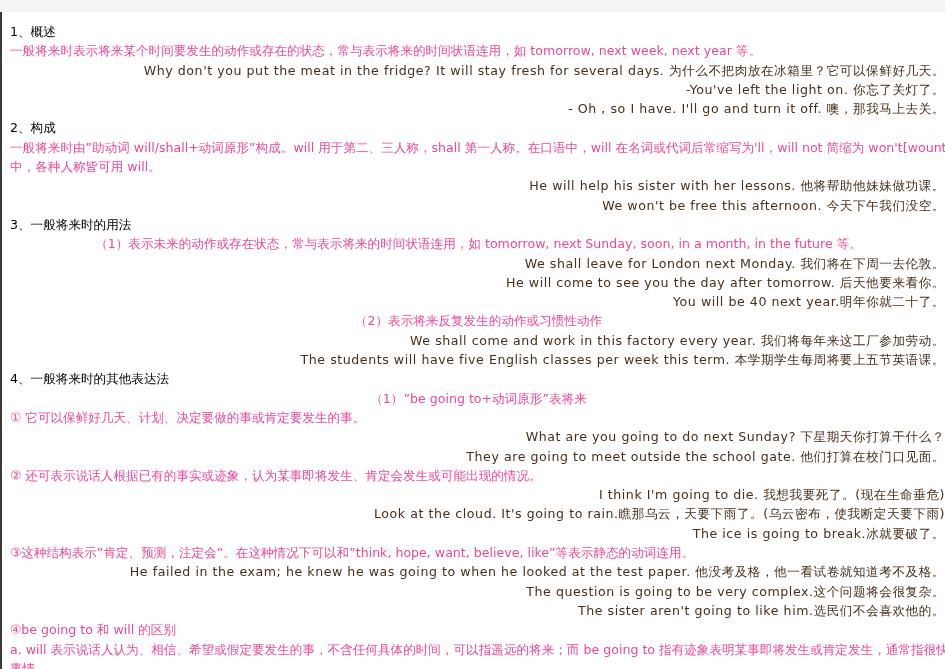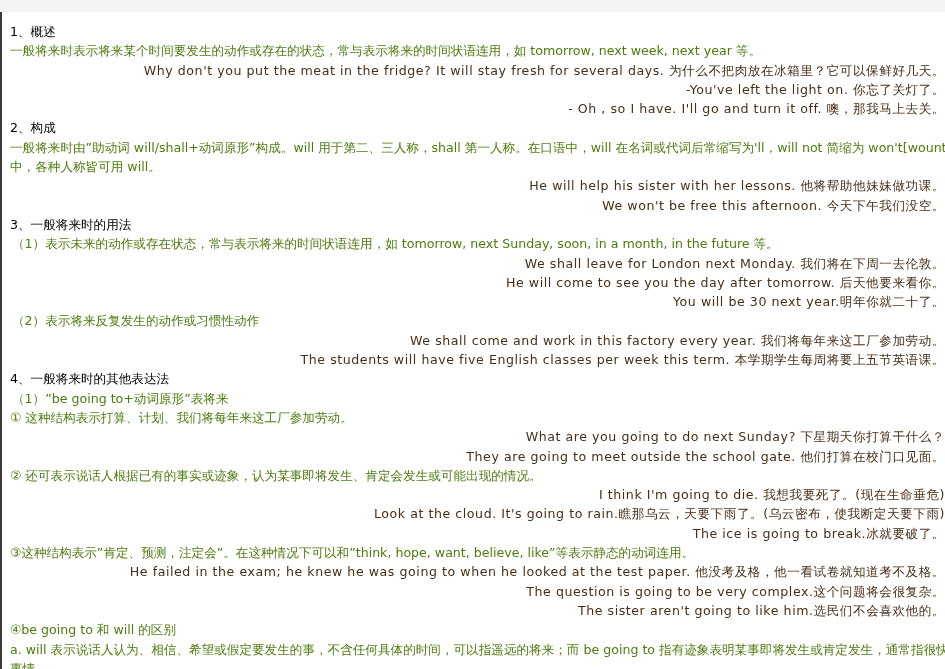--- a/index.html
+++ b/index.html
@@ -37,34 +37,35 @@
     width: 943px;
     height: 657px;
     background: #ffffff;
     padding: 10px 0 14px 8px;
     box-sizing: border-box;
   }
   .line {
     font-size: 12.6px;
     line-height: 19.3px;
     white-space: nowrap;
-    color: #4d7c0f;
+    color: #ec4899;
     letter-spacing: 0px;
   }
   
   .en {
     color: #4a2f16;
     letter-spacing: 0.55px;
     text-align: right;
   }
   .heading {
     color: #000000;
   }
   .indent1 {
     padding-left: 2px;
+    text-align: center;
   }
 </style>
 </head>
 <body>
 
 <div id="top-strip"></div>
 <div id="left-rule"></div>
 
 <div id="doc">
   <div class="line heading">1、概述</div>
@@ -74,27 +75,27 @@
   <div class="line en">- Oh , so I have. I'll go and turn it off.  噢，那我马上去关。</div>
   <div class="line heading">2、构成</div>
   <div class="line">一般将来时由”助动词 will/shall+动词原形”构成。will 用于第二、三人称，shall 第一人称。在口语中，will 在名词或代词后常缩写为'll，will not 简缩为 won't[wount]。但在美国英语</div>
   <div class="line">中，各种人称皆可用 will。</div>
   <div class="line en">He will help his sister with her lessons. 他将帮助他妹妹做功课。</div>
   <div class="line en">We won't be free this afternoon. 今天下午我们没空。</div>
   <div class="line heading">3、一般将来时的用法</div>
   <div class="line indent1">（1）表示未来的动作或存在状态，常与表示将来的时间状语连用，如 tomorrow, next Sunday, soon, in a month, in the future 等。</div>
   <div class="line en">We shall leave for London next Monday. 我们将在下周一去伦敦。</div>
   <div class="line en">He will come to see you the day after tomorrow. 后天他要来看你。</div>
-  <div class="line en">You will be 30 next year.明年你就二十了。</div>
+  <div class="line en">You will be 40 next year.明年你就二十了。</div>
   <div class="line indent1">（2）表示将来反复发生的动作或习惯性动作</div>
   <div class="line en">We shall come and work in this factory every year. 我们将每年来这工厂参加劳动。</div>
   <div class="line en">The students will have five English classes per week this term. 本学期学生每周将要上五节英语课。</div>
   <div class="line heading">4、一般将来时的其他表达法</div>
   <div class="line indent1">（1）”be going to+动词原形”表将来</div>
-  <div class="line">① 这种结构表示打算、计划、我们将每年来这工厂参加劳动。</div>
+  <div class="line">① 它可以保鲜好几天、计划、决定要做的事或肯定要发生的事。</div>
   <div class="line en">What are you going to do next Sunday?  下星期天你打算干什么？</div>
   <div class="line en">They are going to meet outside the school gate. 他们打算在校门口见面。</div>
   <div class="line">② 还可表示说话人根据已有的事实或迹象，认为某事即将发生、肯定会发生或可能出现的情况。</div>
   <div class="line en">I think I'm going to die.  我想我要死了。(现在生命垂危)</div>
   <div class="line en">Look at the cloud. It's going to rain.瞧那乌云，天要下雨了。(乌云密布，使我断定天要下雨)</div>
   <div class="line en">The ice is going to break.冰就要破了。</div>
   <div class="line">③这种结构表示”肯定、预测，注定会”。在这种情况下可以和”think, hope, want, believe, like”等表示静态的动词连用。</div>
   <div class="line en">He failed in the exam; he knew he was going to when he looked at the test paper. 他没考及格，他一看试卷就知道考不及格。</div>
   <div class="line en">The question is going to be very complex.这个问题将会很复杂。</div>
   <div class="line en">The sister aren't going to like him.选民们不会喜欢他的。</div>

